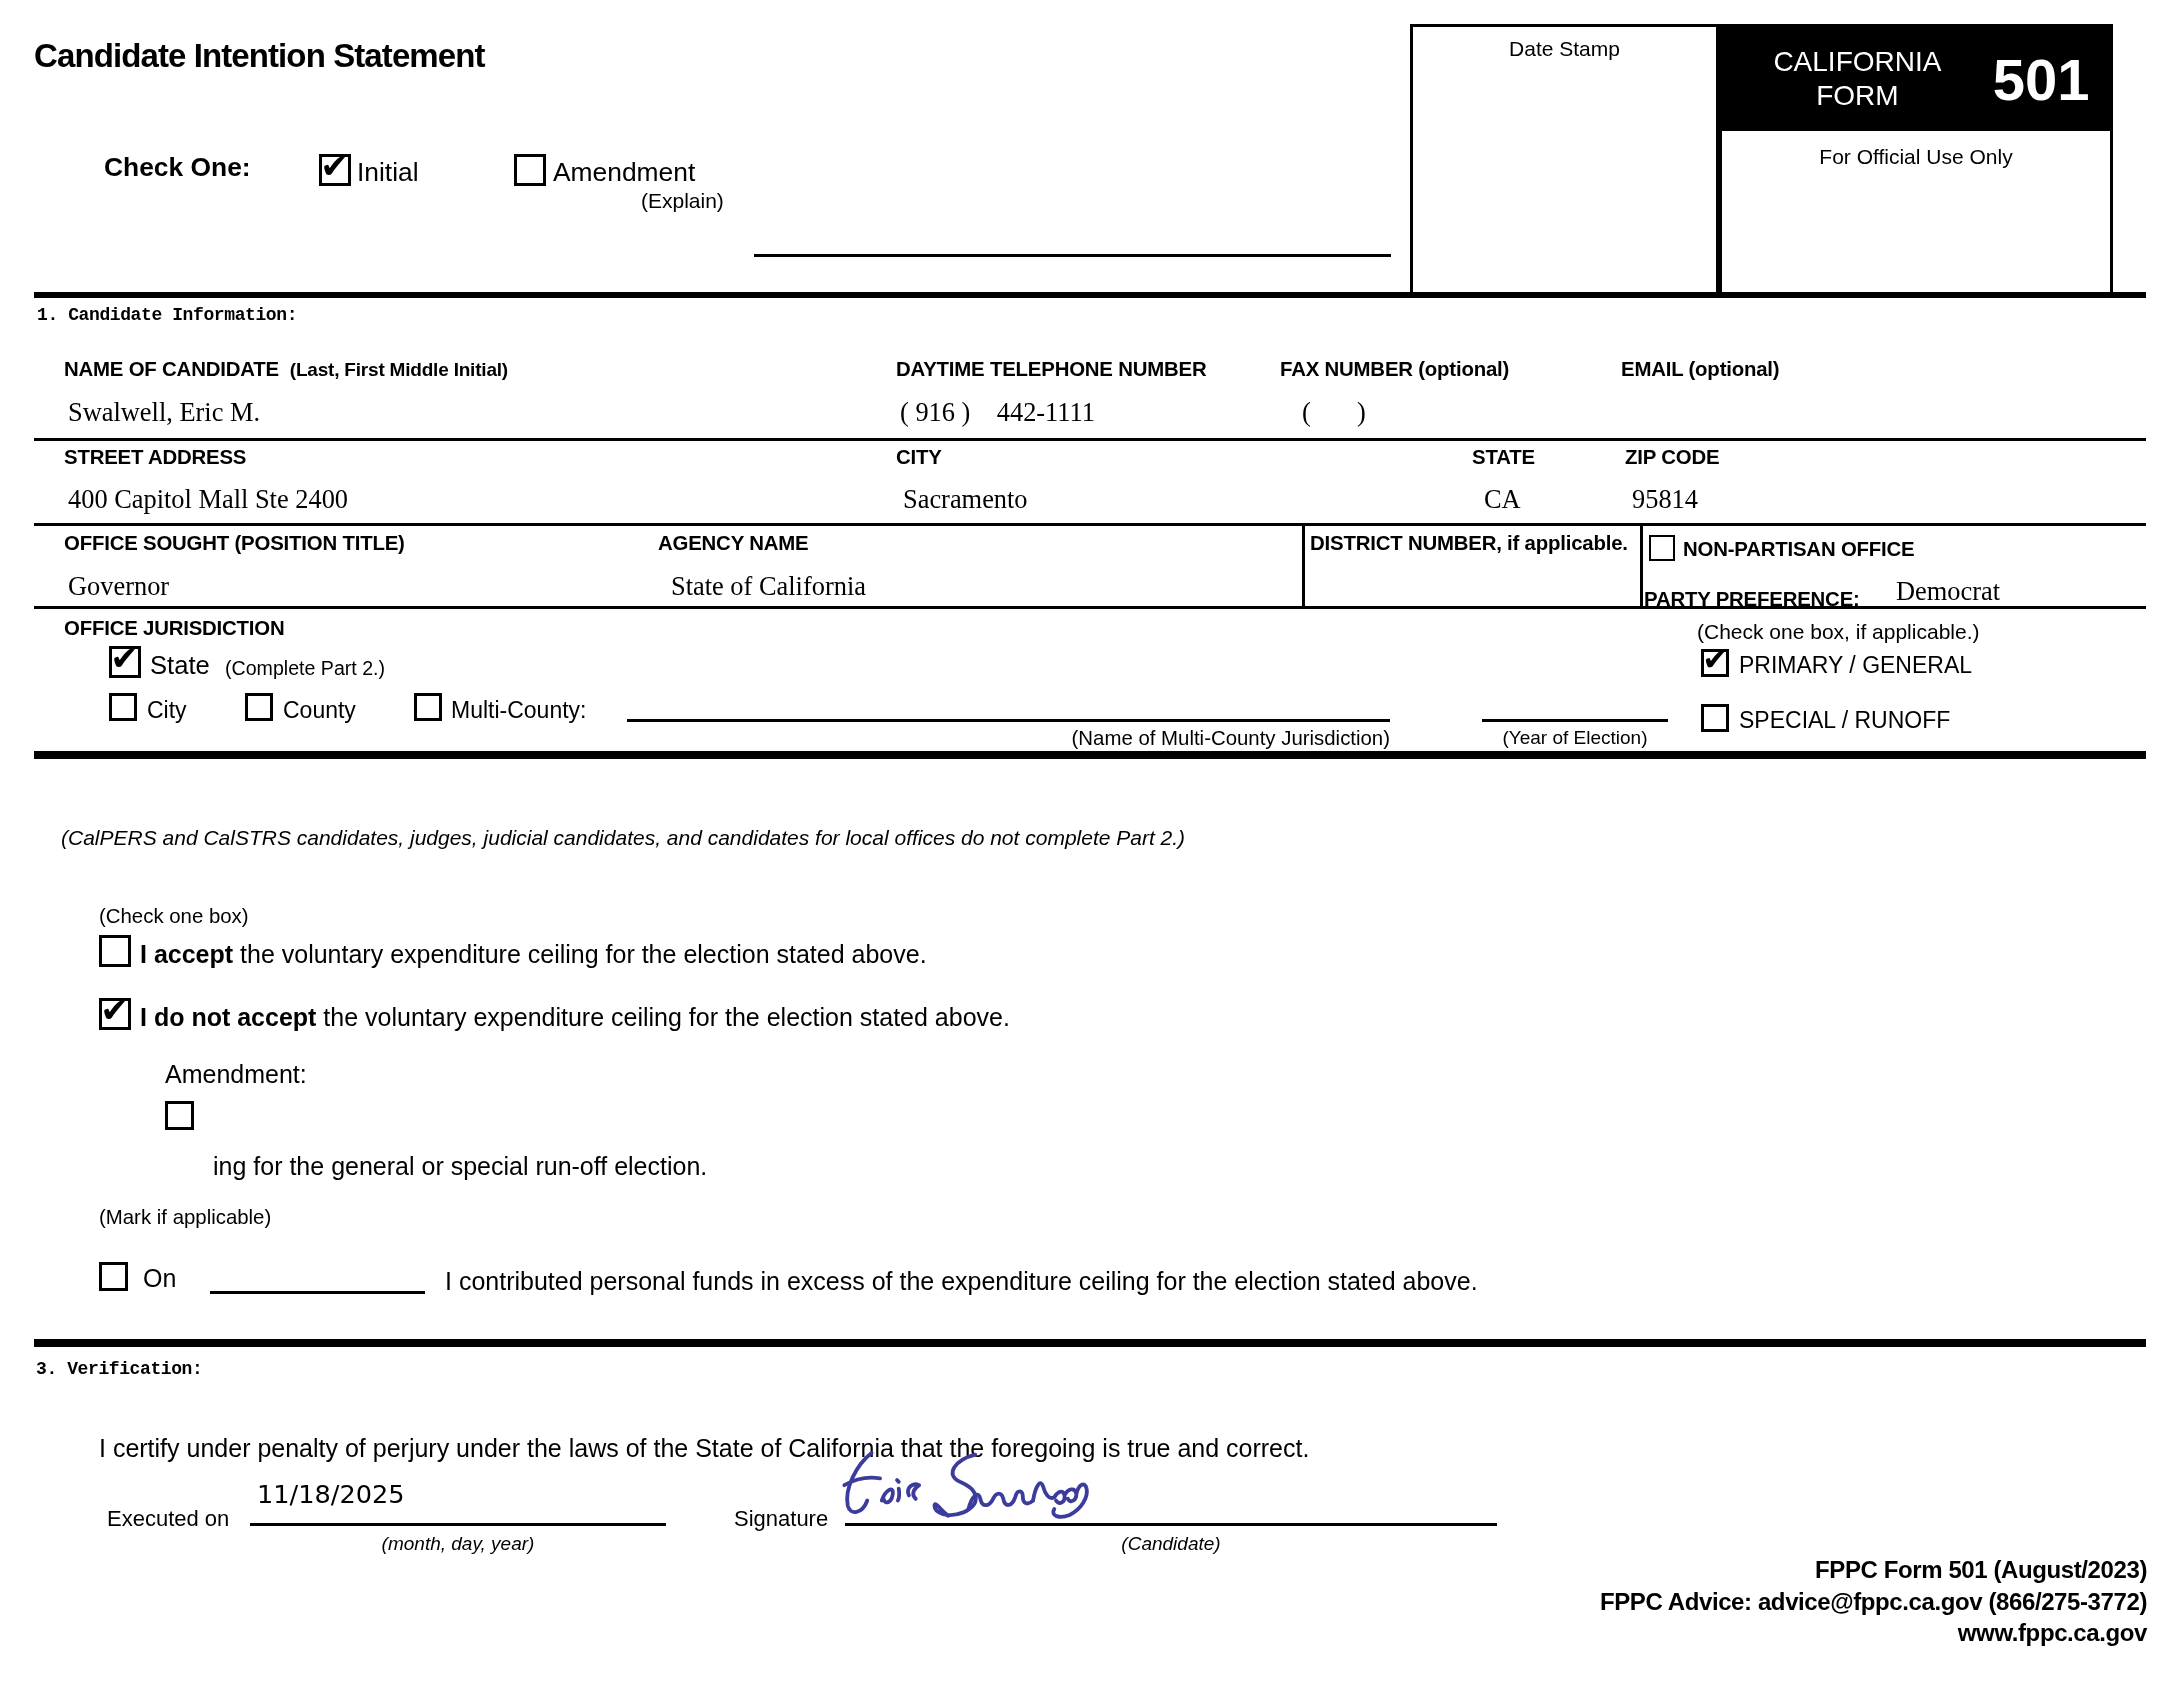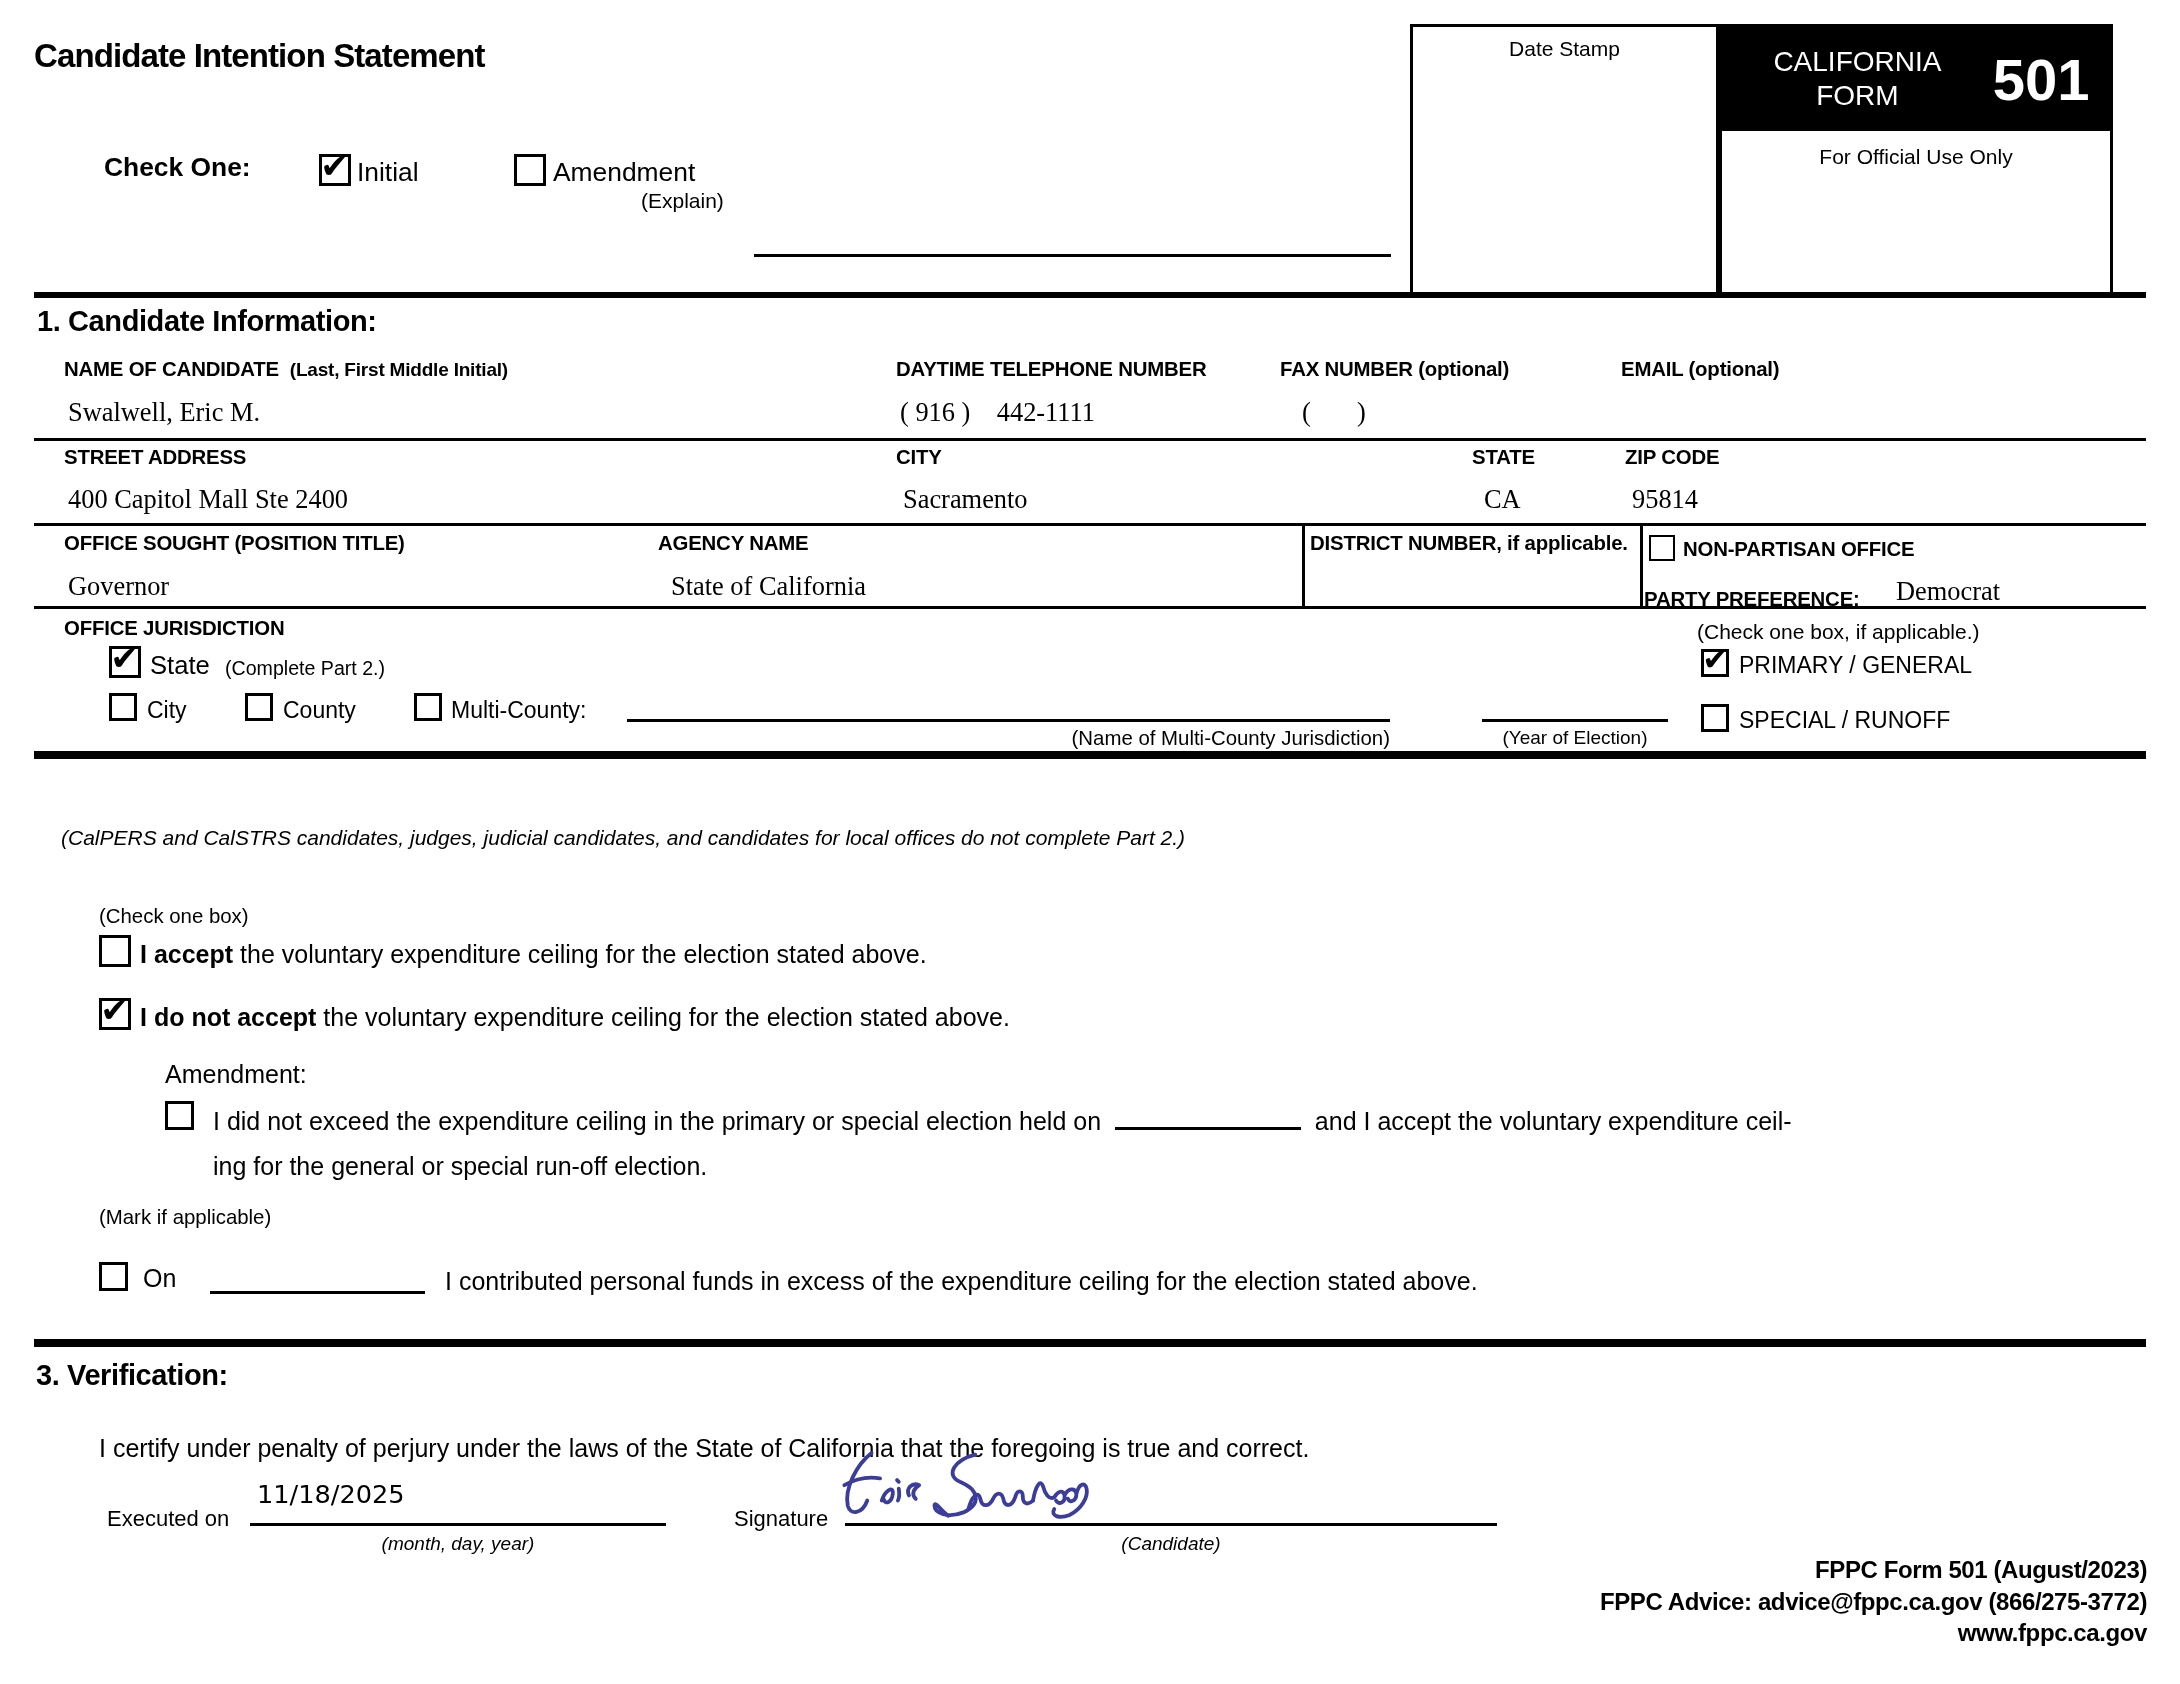--- a/index.html
+++ b/index.html
@@ -3,21 +3,21 @@
 <meta charset="utf-8">
 <style>
   html,body{margin:0;padding:0;background:#fff;}
   .page{position:relative;width:2181px;height:1685px;background:#ffffff;overflow:hidden;
         font-family:"Liberation Sans",sans-serif;color:#000;}
   .abs{position:absolute;line-height:1.15;white-space:nowrap;}
   .lbl{font-size:20.4px;letter-spacing:-0.2px;font-weight:bold;}
   .hint{font-size:19px;}
   .val{font-family:"Liberation Serif",serif;font-size:26.4px;}
   .h1{font-size:33px;font-weight:700;letter-spacing:-0.9px;}
-  .h2{font-size:29px;font-weight:700;letter-spacing:-0.4px;}
+  .h2{font-size:18px;font-weight:700;letter-spacing:-0.4px;font-family:Liberation Mono, monospace;}
   .body2{font-size:25px;}
   .bold{font-weight:700;}
   .ital{font-style:italic;}
   .center{text-align:center;}
   .rule{position:absolute;background:#000;}
   .blankline{position:absolute;background:#000;height:3.4px;}
   .cb{position:absolute;box-sizing:border-box;background:#fff;border:3.4px solid #000;
       text-align:center;font-family:"DejaVu Sans",sans-serif;font-weight:700;overflow:visible;}
   .cb .mark{display:block;margin-top:-7.7px;margin-left:-1.7px;}
   .cb36{width:31.5px;height:31.5px;font-size:34px;line-height:34px;}
@@ -171,21 +171,20 @@
   <span class="cb cb36" style="left:99px;top:998px;">
       <span class="mark">✔</span>
     </span>
   <div class="abs body2" style="left:140px;top:1003px;"><span class="bold">I do not accept</span><span> the voluntary expenditure ceiling for the election stated above.</span></div>
 
   <div class="abs body2" style="left:165px;top:1060px;">Amendment:</div>
 
   <span class="cb cb34" style="left:165px;top:1101px;">
       <span class="mark"></span>
     </span>
-  <div class="abs body2" style="left:213px;top:1106px;"><span>I did not exceed the expenditure ceiling in the primary or special election held on</span>&nbsp;&nbsp;<span class="inlineblank" style="width:186px;"></span>&nbsp;&nbsp;<span>and I accept the voluntary expenditure ceil-</span></div>
   <div class="abs body2" style="left:213px;top:1152px;">ing for the general or special run-off election.</div>
 
   <div class="abs" style="left:99px;top:1206px;font-size:20.4px;">(Mark if applicable)</div>
 
   <span class="cb cb34" style="left:99px;top:1262px;">
       <span class="mark"></span>
     </span>
   <div class="abs body2" style="left:143px;top:1264px;">On</div>
   <div class="blankline" style="left:210px;top:1291px;width:215px;"></div>
   <div class="abs body2" style="left:445px;top:1267px;">I contributed personal funds in excess of the expenditure ceiling for the election stated above.</div>

